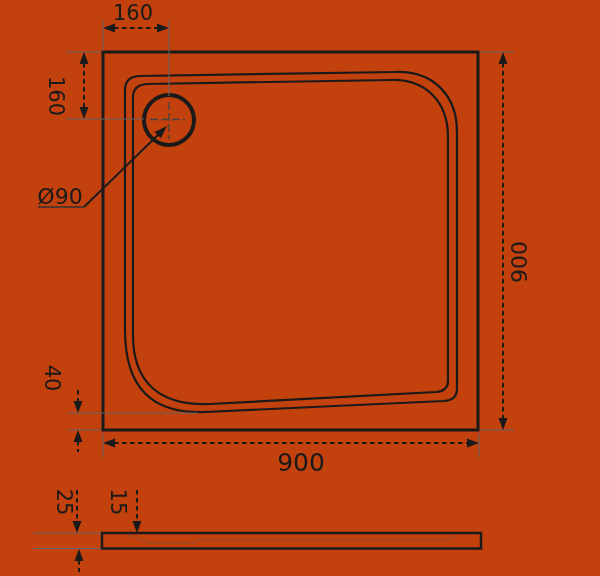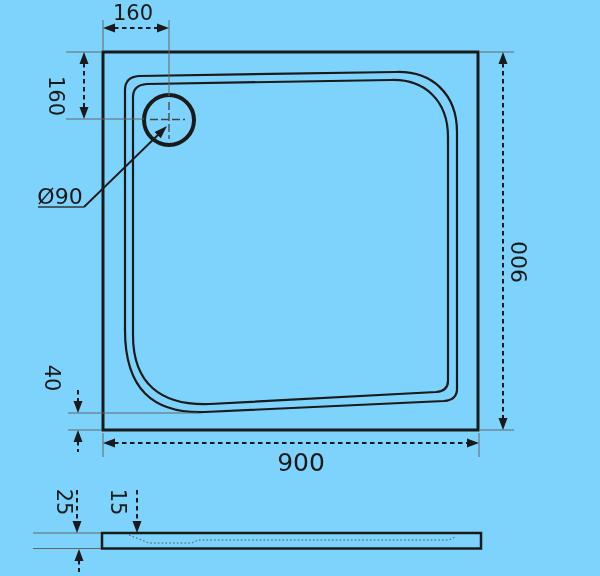--- a/index.html
+++ b/index.html
@@ -1,19 +1,19 @@
 <!DOCTYPE html>
 <html><head>
 <meta charset="utf-8">
 <style>
   html,body{margin:0;padding:0;background:#fff;}
   .canvas{
     position:relative;
     width:600px;height:576px;
-    background:#7dd3fc;
+    background:#c2410c;
     font-family:"DejaVu Sans","Liberation Sans",sans-serif;
     overflow:hidden;
   }
   svg text{
     font-family:"DejaVu Sans","Liberation Sans",sans-serif;
     fill:#1a1a1a;
   }
   .thick{stroke:#1a1a1a;fill:none;}
   .thin{stroke:#666;stroke-width:1;fill:none;}
   .dim{stroke:#1a1a1a;stroke-width:2;stroke-dasharray:4.5 3.5;fill:none;}

